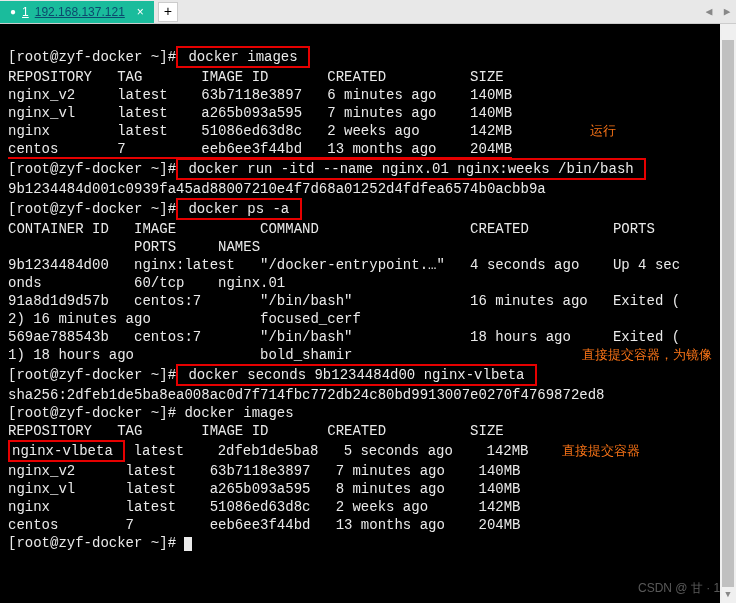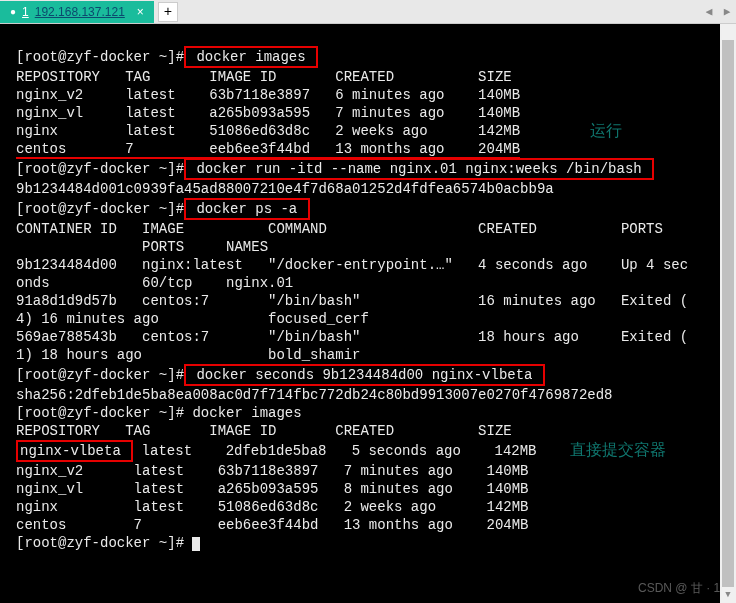--- a/index.html
+++ b/index.html
@@ -53,37 +53,37 @@
       color: #888;
       display: flex;
       align-items: center;
       justify-content: center;
       cursor: pointer;
       font-size: 11px;
     }
     .terminal {
       background: #000;
       color: #eaeaea;
-      padding: 4px 16px;
+      padding: 4px 8px;
       line-height: 18px;
       font-size: 14px;
       height: calc(100% - 24px);
       white-space: pre;
       position: relative;
       letter-spacing: 0;
     }
     .red-box {
       border: 2px solid #e60000;
       display: inline-block;
       padding: 0 2px;
     }
     .marker {
-      color: #0f766e;
+      color: #f97316;
       font-family: 'Microsoft YaHei', SimSun, sans-serif;
-      font-size: 16px;
+      font-size: 13px;
       white-space: nowrap;
     }
     .watermark {
       position: absolute;
       bottom: 6px;
       right: 10px;
       color: rgba(160,160,160,0.55);
       font-family: 'Microsoft YaHei', sans-serif;
       font-size: 12px;
     }
@@ -146,23 +146,23 @@
 <span>nginx        latest    51086ed63d8c   2 weeks ago      142MB</span>     <span class="marker abs-note" style="left:590px;">运行</span>
 <span style="border-bottom:2px solid #e60000;">centos       7         eeb6ee3f44bd   13 months ago    204MB</span>
 <span>[root@zyf-docker ~]#</span><span class="red-box"> docker run -itd --name nginx.01 nginx:weeks /bin/bash </span>
 <span>9b1234484d001c0939fa45ad88007210e4f7d68a01252d4fdfea6574b0acbb9a</span>
 <span>[root@zyf-docker ~]#</span><span class="red-box"> docker ps -a </span>
 <span>CONTAINER ID   IMAGE          COMMAND                  CREATED          PORTS</span>
 <span>               PORTS     NAMES</span>
 <span>9b1234484d00   nginx:latest   "/docker-entrypoint.…"   4 seconds ago    Up 4 sec</span>
 <span>onds           60/tcp    nginx.01</span>
 <span>91a8d1d9d57b   centos:7       "/bin/bash"              16 minutes ago   Exited (</span>
-<span>4) 16 minutes ago             focused_cerf</span>
+<span>2) 16 minutes ago             focused_cerf</span>
 <span>569ae788543b   centos:7       "/bin/bash"              18 hours ago     Exited (</span>
-<span>1) 18 hours ago               bold_shamir</span>                              
+<span>1) 18 hours ago               bold_shamir</span>                              <span class="marker abs-note" style="left:582px;">直接提交容器，为镜像</span>
 <span>[root@zyf-docker ~]#</span><span class="red-box"> docker seconds 9b1234484d00 nginx-vlbeta </span>
 <span>sha256:2dfeb1de5ba8ea008ac0d7f714fbc772db24c80bd9913007e0270f4769872ed8</span>
 <span>[root@zyf-docker ~]#</span><span> docker images</span>
 <span>REPOSITORY   TAG       IMAGE ID       CREATED          SIZE</span>
 <span class="red-box">nginx-vlbeta </span><span> latest    2dfeb1de5ba8   5 seconds ago    142MB</span>    <span class="marker">直接提交容器</span>
 <span>nginx_v2      latest    63b7118e3897   7 minutes ago    140MB</span>
 <span>nginx_vl      latest    a265b093a595   8 minutes ago    140MB</span>
 <span>nginx         latest    51086ed63d8c   2 weeks ago      142MB</span>
 <span>centos        7         eeb6ee3f44bd   13 months ago    204MB</span>
 <span>[root@zyf-docker ~]#</span> <span class="cursor-block"></span>

